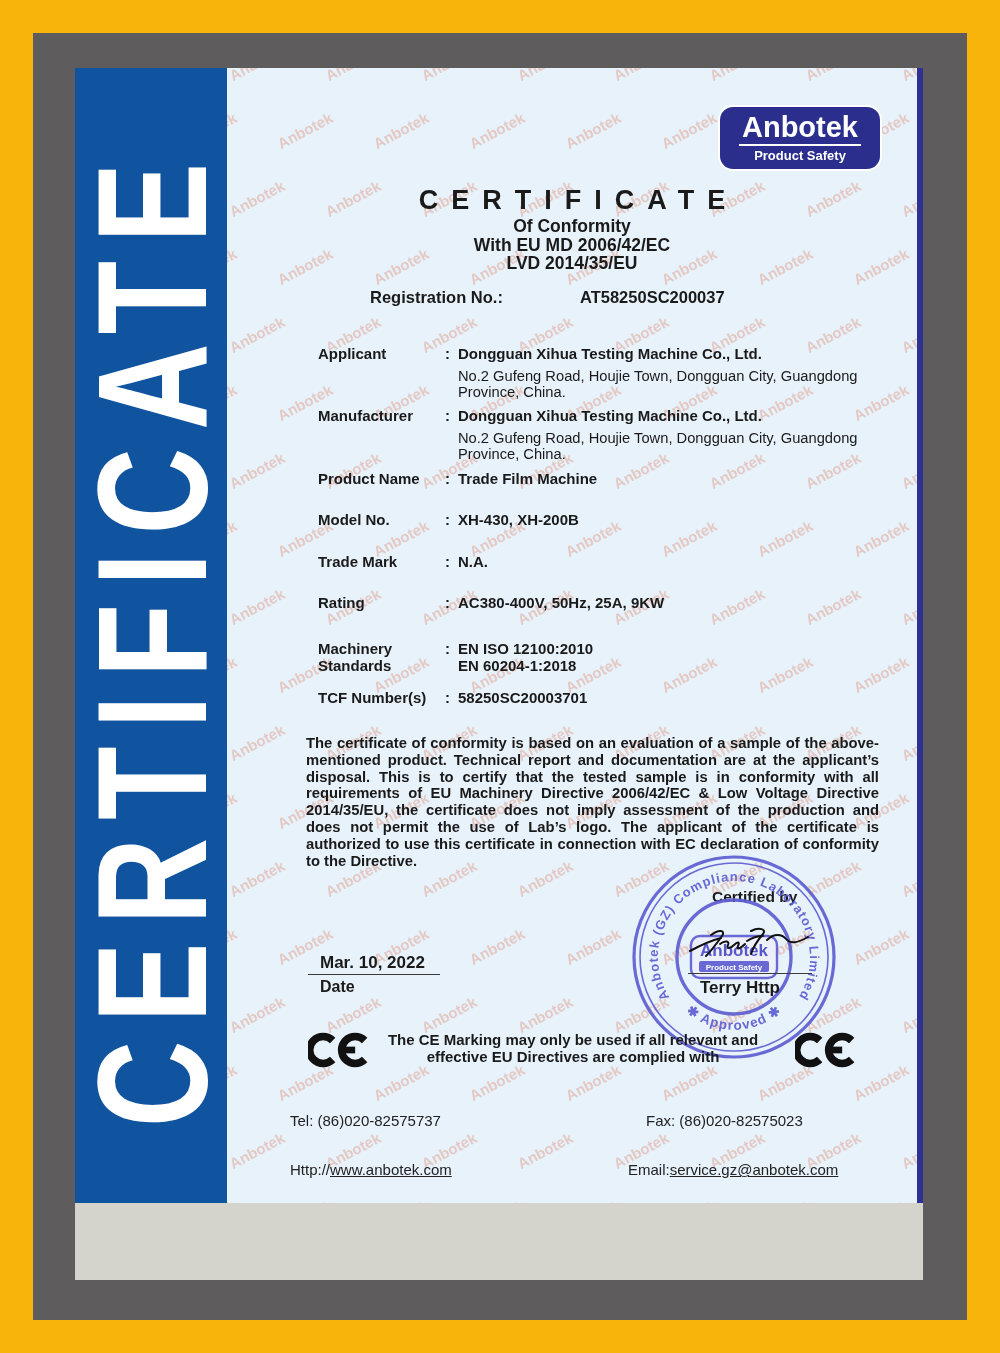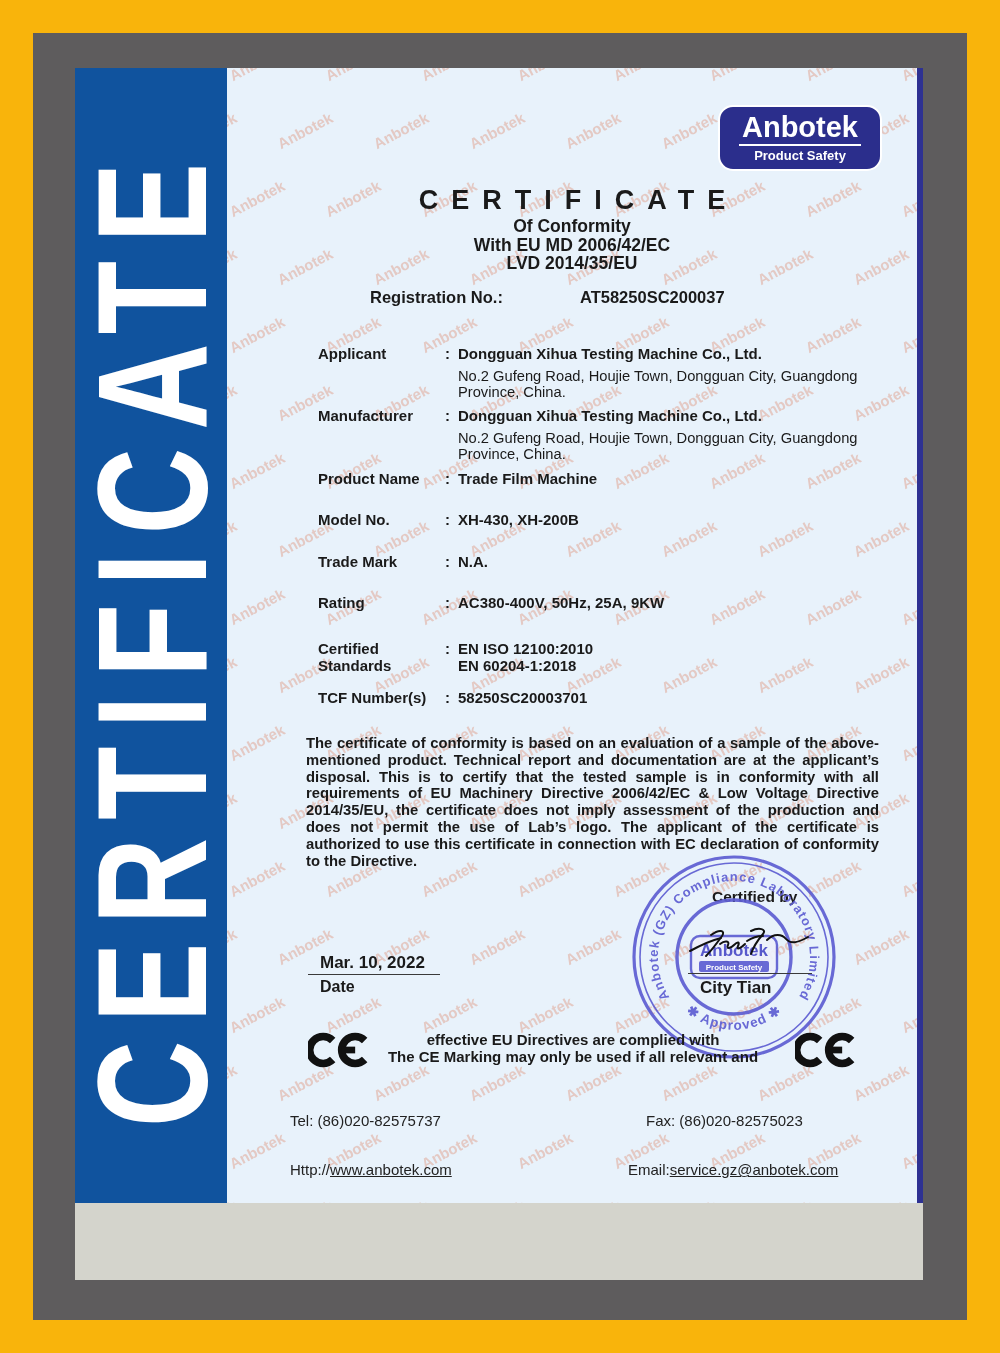--- a/index.html
+++ b/index.html
@@ -278,21 +278,21 @@
     </div>
 
     <div class="f-row" style="top:526px;">
       <span class="f-lbl">Rating</span>
       <span class="f-col">:</span>
       <span class="f-val">AC380-400V, 50Hz, 25A, 9KW</span>
     </div>
 
     <div class="f-row" style="top:572px;">
       <span class="f-lbl">
-        <span>Certified</span><br>
+        <span>Machinery</span><br>
         <span>Standards</span>
       </span>
       <span class="f-col">:</span>
       <span class="f-val">
         <span>EN ISO 12100:2010</span><br>
         <span>EN 60204-1:2018</span>
       </span>
     </div>
 
     <div class="f-row" style="top:621px;">
@@ -329,43 +329,43 @@
       <g fill="none" stroke="#111" stroke-width="2" stroke-linecap="round">
         <path d="M3 38 C 14 32, 26 27, 34 25"></path>
         <path d="M24 22 C 32 16, 39 17, 35 23 C 30 30, 24 38, 19 43"></path>
         <path d="M33 31 C 38 27, 43 28, 41 32 C 39 36, 43 36, 47 32 C 51 28, 53 29, 51 33 C 49 37, 53 36, 58 31"></path>
         <path d="M64 18 C 72 14, 80 16, 76 21 C 70 28, 66 35, 64 41"></path>
         <path d="M60 28 C 66 24, 72 23, 76 23"></path>
         <path d="M80 27 C 87 20, 95 21, 99 26 C 104 32, 112 29, 121 24"></path>
       </g>
     </svg>
     <div class="sig-line"></div>
-    <div class="sig-name">City Tian</div>
+    <div class="sig-name">Terry Http</div>
 
     <div class="date-value">Mar. 10, 2022</div>
     <div class="date-line"></div>
     <div class="date-label">Date</div>
 
     <svg class="ce ce-left" width="64" height="48" viewBox="0 0 76 46">
       <g fill="none" stroke="#111" stroke-width="9">
         <path d="M 29.3 11.7 A 16 16 0 1 0 29.3 34.3"></path>
         <path d="M 67.3 11.7 A 16 16 0 1 0 67.3 34.3"></path>
         <path d="M 40 23 L 56 23" stroke-width="8"></path>
       </g>
     </svg>
     <svg class="ce ce-right" width="64" height="48" viewBox="0 0 76 46">
       <g fill="none" stroke="#111" stroke-width="9">
         <path d="M 29.3 11.7 A 16 16 0 1 0 29.3 34.3"></path>
         <path d="M 67.3 11.7 A 16 16 0 1 0 67.3 34.3"></path>
         <path d="M 40 23 L 56 23" stroke-width="8"></path>
       </g>
     </svg>
     <div class="ce-note">
+      <div>The CE Marking may only be used if all relevant and</div>
       <div>effective EU Directives are complied with</div>
-      <div>The CE Marking may only be used if all relevant and</div>
     </div>
 
     <div class="footer">
       <div class="frow">
         <span><span>Tel: </span><span>(86)020-82575737</span></span>
         <span class="fright"><span>Fax: </span><span>(86)020-82575023</span></span>
       </div>
       <div class="frow">
         <span><span>Http://</span><a class="u" href="#">www.anbotek.com</a></span>
         <span class="fright2"><span>Email:</span><a class="u" href="#">service.gz@anbotek.com</a></span>

